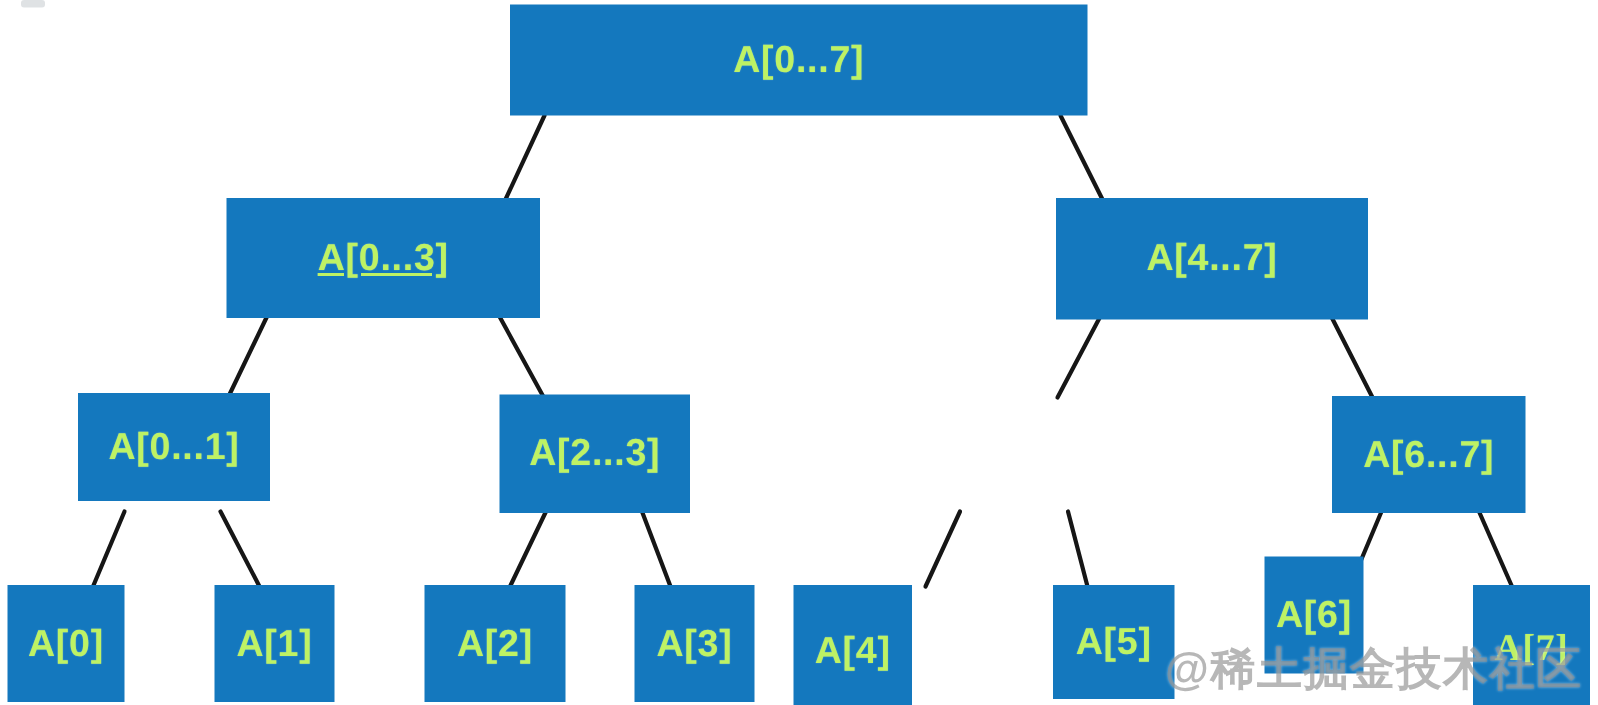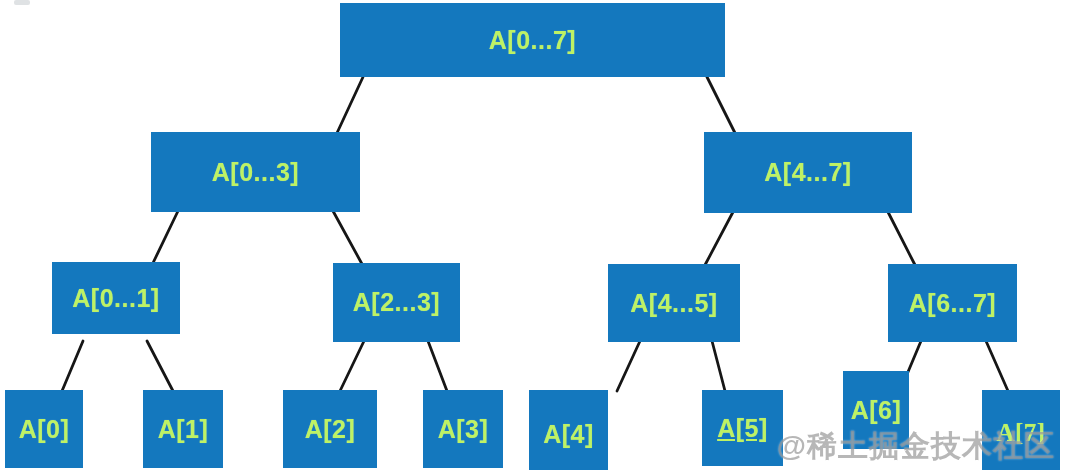--- a/index.html
+++ b/index.html
@@ -33,34 +33,34 @@
     font-weight: bold;
     font-size: 25px;
     letter-spacing: 0.5px;
     z-index: 2;
     border-radius: 0;
     text-shadow: 0 0 1px rgba(255,255,255,0.35);
   }
   
   .n-root { left: 340px; top: 3px;   width: 385px; height: 74px; }
   
-  .n-03   { left: 151px; top: 132px; width: 209px; height: 80px; }
+  .n-03   { left: 151px; top: 132px; width: 209px; height: 80px; text-decoration: underline; }
   .n-47   { left: 704px; top: 132px; width: 208px; height: 81px; }
   
   .n-01   { left: 52px;  top: 262px; width: 128px; height: 72px; }
   .n-23   { left: 333px; top: 263px; width: 127px; height: 79px; }
   .n-45   { left: 608px; top: 264px; width: 132px; height: 78px; }
   .n-67   { left: 888px; top: 264px; width: 129px; height: 78px; }
   
   .n-l0   { left: 5px;   top: 390px; width: 78px;  height: 78px; }
   .n-l1   { left: 143px; top: 390px; width: 80px;  height: 78px; }
   .n-l2   { left: 283px; top: 390px; width: 94px;  height: 78px; }
   .n-l3   { left: 423px; top: 390px; width: 80px;  height: 78px; }
   .n-l4   { left: 529px; top: 390px; width: 79px;  height: 88px; }
-  .n-l5   { left: 702px; top: 390px; width: 81px;  height: 76px; text-decoration: underline; }
+  .n-l5   { left: 702px; top: 390px; width: 81px;  height: 76px; }
   .n-l6   { left: 843px; top: 371px; width: 66px;  height: 78px; }
   .n-l7   { left: 982px; top: 390px; width: 78px;  height: 86px; font-family: Liberation Serif, serif; }
 
   .watermark {
     position: absolute;
     right: 10px;
     top: 426px;
     z-index: 3;
     font-size: 30px;
     font-weight: bold;
@@ -107,21 +107,20 @@
     </g>
   </svg>
 
   <div class="node n-root">A[0...7]</div>
 
   <div class="node n-03">A[0...3]</div>
   <div class="node n-47">A[4...7]</div>
 
   <div class="node n-01">A[0...1]</div>
   <div class="node n-23">A[2...3]</div>
-  <div class="node n-45">A[4...5]</div>
   <div class="node n-67">A[6...7]</div>
 
   <div class="node n-l0">A[0]</div>
   <div class="node n-l1">A[1]</div>
   <div class="node n-l2">A[2]</div>
   <div class="node n-l3">A[3]</div>
   <div class="node n-l4">A[4]</div>
   <div class="node n-l5">A[5]</div>
   <div class="node n-l6">A[6]</div>
   <div class="node n-l7">A[7]</div>

